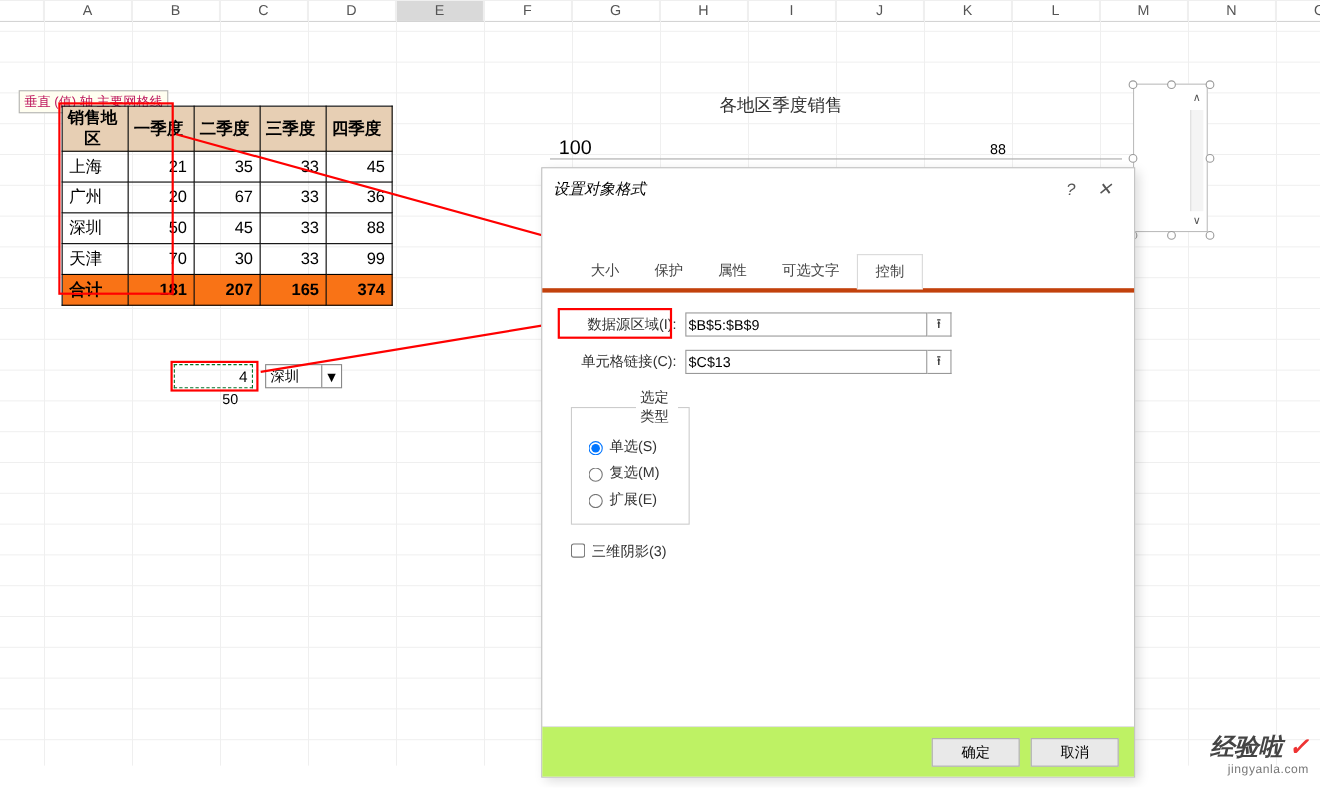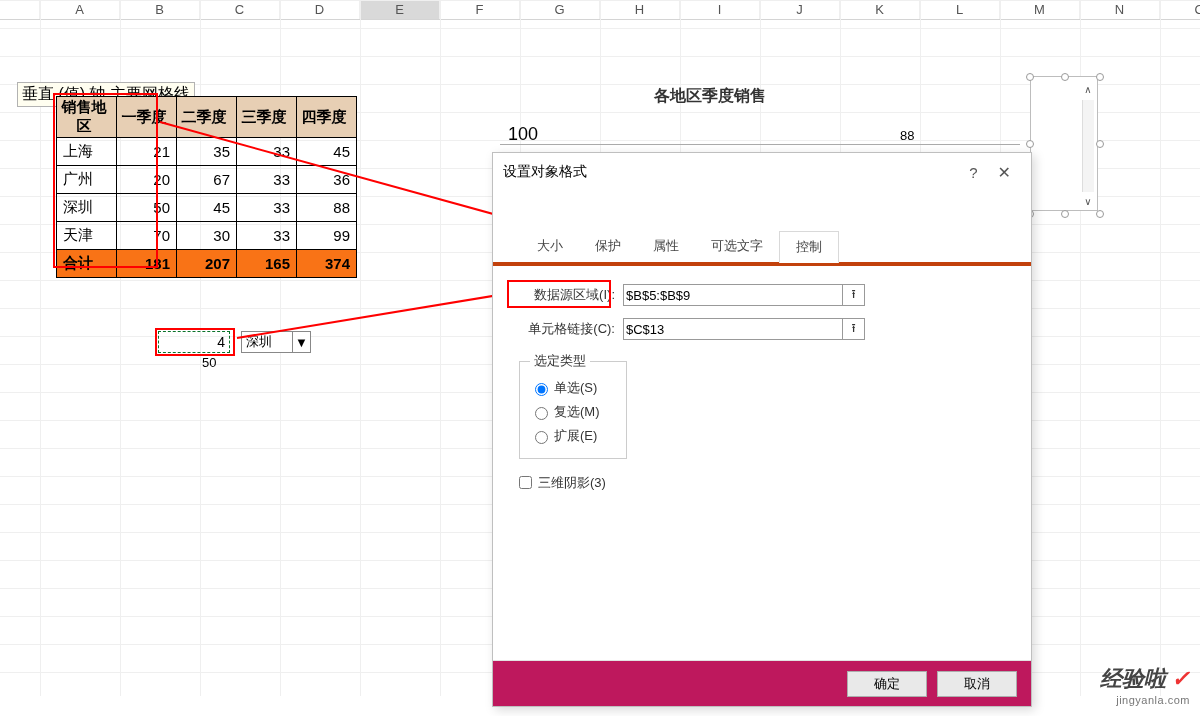--- a/index.html
+++ b/index.html
@@ -62,24 +62,24 @@
     position:absolute; top:331px; left:241px; width:70px; height:22px;
     border:1px solid #888; background:#fff; display:flex; align-items:center;
     padding-left:4px; font-size:13px;
   }
   .dropdown .arrow { margin-left:auto; width:18px; height:20px; border-left:1px solid #888; display:flex; align-items:center; justify-content:center;}
   .below-val { position:absolute; top:355px; left:202px; font-size:13px; }
   
   .tooltip {
     position:absolute; top:82px; left:17px;
     background:#fffef0; border:1px solid #b2b2b2;
-    padding:1px 4px; font-size:16px; color:#000000;
-  }
-  
-  .chart-title { position:absolute; top:86px; left:654px; font-size:16px; font-weight:bold; color:#333;}
+    padding:1px 4px; font-size:12px; color:#be185d;
+  }
+  
+  .chart-title { position:absolute; top:86px; left:654px; font-size:16px; font-weight:normal; color:#333;}
   .chart100 { position:absolute; top:124px; left:508px; font-size:18px;}
   .chart88  { position:absolute; top:128px; left:900px; font-size:13px;}
   .chart-line { position:absolute; top:144px; left:500px; width:520px; height:1px; background:#aaa;}
   
   .shapebox { position:absolute; top:76px; left:1030px; width:68px; height:135px; border:1px solid #bdbdbd; background:#fff; }
   .handle { position:absolute; width:8px; height:8px; border:1px solid #9a9a9a; background:#fff; border-radius:50%;}
   .handle.n  { top:73px; left:1061px;}
   .handle.s  { top:210px; left:1061px;}
   .handle.w  { top:140px; left:1026px;}
   .handle.e  { top:140px; left:1096px;}
@@ -93,38 +93,38 @@
   .scroll-mid { position:absolute; left:1082px; top:100px; width:12px; height:92px; background:#f4f4f4; border-left:1px solid #ddd;}
   
   .dialog {
     position:absolute;
     top:152px; left:492px;
     width:540px; height:555px;
     background:#fff;
     border:1px solid #bfbfbf;
     box-shadow: 3px 3px 10px rgba(0,0,0,0.15);
   }
-  .dlg-title { display:flex; align-items:center; height:38px; padding:0 10px; font-size:14px;}
+  .dlg-title { display:flex; align-items:center; height:38px; padding:0 10px; font-size:14px;font-style:italic;}
   .dlg-title .help { margin-left:auto; font-size:15px; color:#555; padding:4px 10px; cursor:default;}
   .dlg-title .close { font-size:16px; color:#555; padding:4px 10px; cursor:default;}
   .tabs { display:flex; border-bottom:4px solid #c2410c; padding-left:28px;margin-top:40px;}
   .tab { padding:6px 16px; font-size:13px; color:#444; }
   .tab.active { border:1px solid #d9d9d9; border-bottom:1px solid #fff; margin-bottom:-1px; background:#fff;}
   .dlg-body { padding:18px 22px 10px 22px; font-size:13px; color:#333;}
   .field { display:flex; align-items:center; margin-bottom:12px;}
   .field label { width:100px; text-align:right; margin-right:8px;}
   .field input { flex:0 0 220px; height:22px; border:1px solid #999; padding:0 2px; font-size:13px;}
   .field .picker { width:22px; height:22px; border:1px solid #999; border-left:none; display:flex; align-items:center; justify-content:center; font-size:12px;}
   fieldset.sel-type { border:1px solid #ccc; margin:6px 0 14px 4px; padding:6px 10px 10px 10px; width:108px;}
-  fieldset.sel-type legend { font-size:13px; padding:0 4px;}
+  fieldset.sel-type legend { font-size:13px; padding:0 4px;margin-left:48px;}
   .radio-row { display:flex; align-items:center; height:24px; font-size:13px;}
   .radio-row input { margin-right:6px;}
   .chk-row { display:flex; align-items:center; margin-top:4px; font-size:13px;}
   .chk-row input { margin-right:6px;}
-  .dlg-buttons { position:absolute; bottom:0; left:0; right:0; height:46px; border-top:1px solid #e2e2e2; background:#be185d; display:flex; align-items:center; justify-content:flex-end; padding-right:14px; gap:10px;}
+  .dlg-buttons { position:absolute; bottom:0; left:0; right:0; height:46px; border-top:1px solid #e2e2e2; background:#bef264; display:flex; align-items:center; justify-content:flex-end; padding-right:14px; gap:10px;}
   .dlg-buttons button { width:80px; height:26px; border:1px solid #adadad; background:#e9e9e9; font-size:13px;}
   
   .arrow-svg { position:absolute; top:0; left:0; pointer-events:none;}
   
   .watermark { position:absolute; right:10px; bottom:10px; display:flex; flex-direction:column; align-items:flex-end; }
   .wm-main { font-family: "STKaiti","KaiTi","cursive"; font-size:22px; font-style:italic; color:#444; font-weight:bold;}
   .wm-main .check { color:#e33; font-weight:bold;}
   .wm-sub { font-size:11px; color:#777; letter-spacing:0.5px;}
 </style>
 </head>

